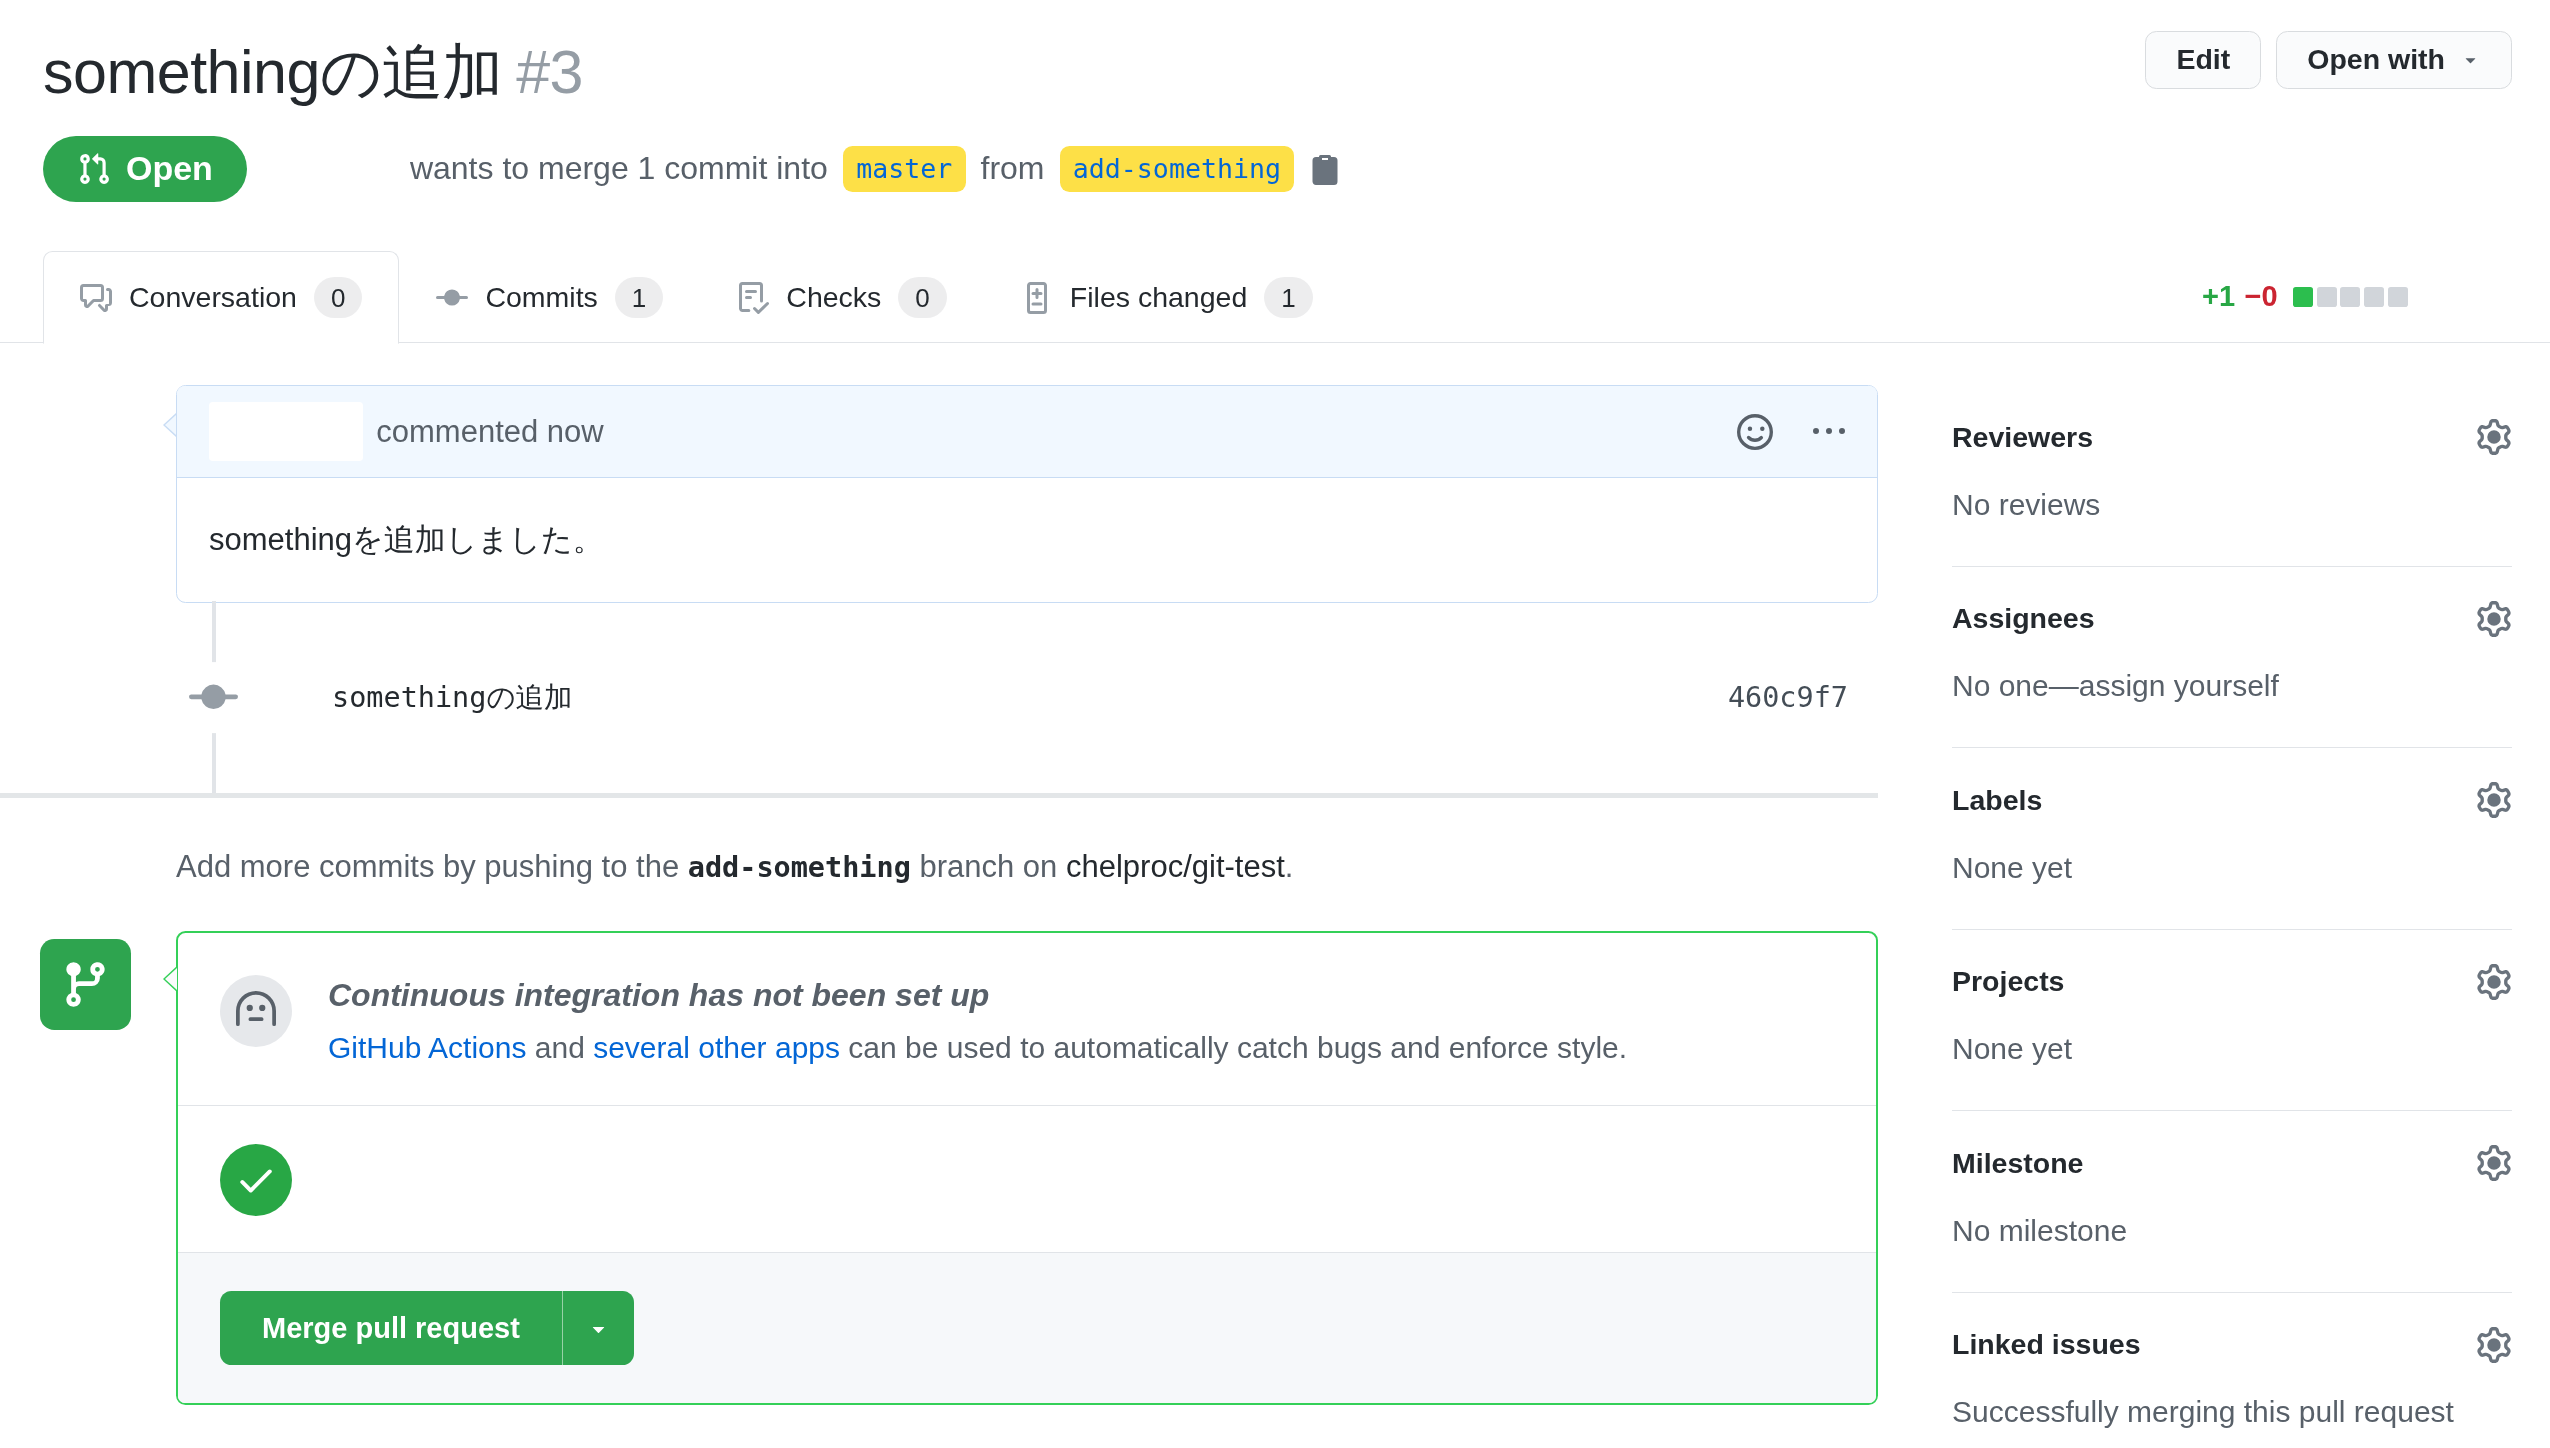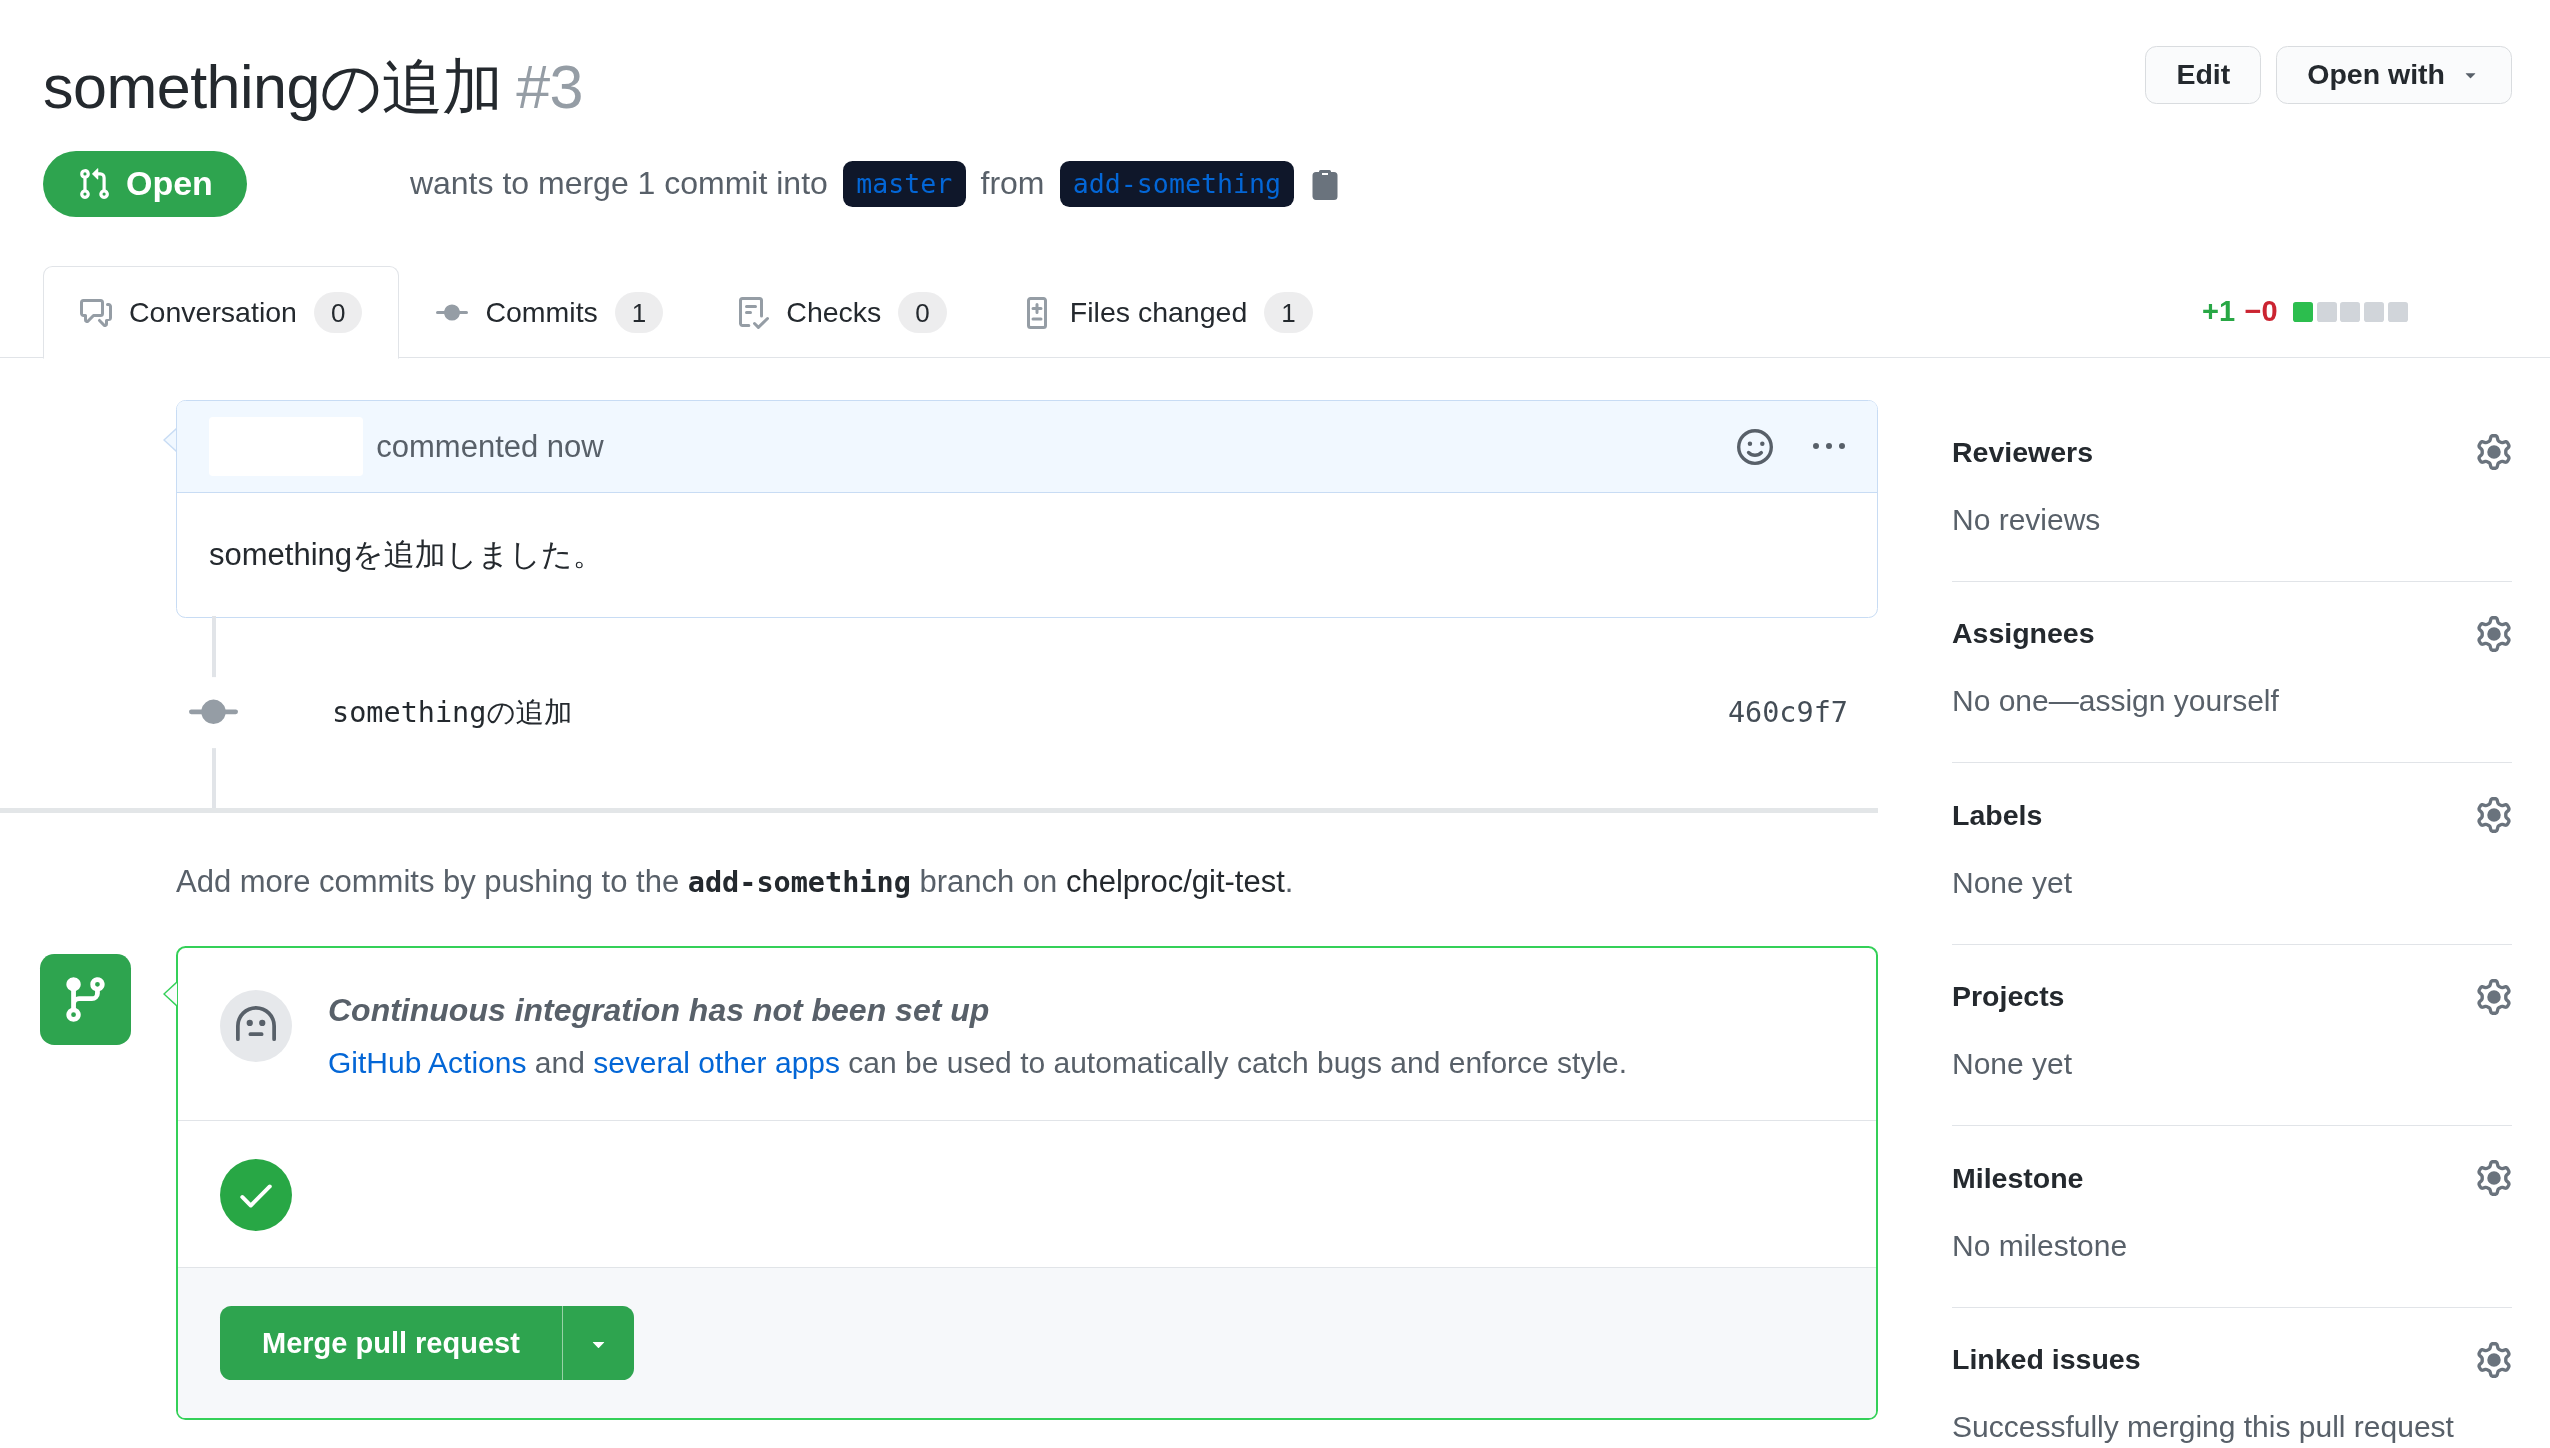--- a/index.html
+++ b/index.html
@@ -4,21 +4,21 @@
 <style>
   html,body{margin:0;padding:0;}
   body{
     width:2550px;height:1449px;overflow:hidden;background:#fff;
     font-family:"Liberation Sans",sans-serif;color:#24292e;position:relative;
   }
   .mono{font-family:"DejaVu Sans Mono","Liberation Mono",monospace;}
   .oct{fill:currentColor;display:inline-block;vertical-align:middle;}
 
   
-  .pr-header{padding:43px 38px 0 43px;}
+  .pr-header{padding:28px 38px 0 43px;}
   .title-row{display:flex;align-items:flex-start;}
   .title-row h1{flex:1;margin:5.7px 0 0;font-size:61px;font-weight:400;line-height:1.25;letter-spacing:-0.5px;}
   .pr-number{color:#959da5;font-weight:300;margin-left:13.3px;}
   .hdr-btns{display:flex;gap:15px;margin-top:3px;}
   .btn{
     font-family:inherit;font-size:28.5px;font-weight:600;color:#24292e;
     background:#fafbfc;border:1.9px solid #d9dcdf;border-radius:11.4px;
     padding:11.4px 30px;display:inline-flex;align-items:center;gap:15px;cursor:pointer;
   }
   .btn .caret{width:21px;height:21px;color:#586069;}
@@ -27,21 +27,21 @@
   .state-badge{
     background:#2ea44f;color:#fff;height:66px;border-radius:38px;
     display:inline-flex;align-items:center;gap:15px;padding:0 34px;
     font-size:34px;font-weight:600;
   }
   .state-badge .oct{width:34px;height:34px;}
   .author-redacted{width:163px;height:57px;}
   .meta-text{font-size:32px;color:#586069;display:inline-flex;align-items:center;gap:15px;}
   .branch-label{
     font-family:"DejaVu Sans Mono","Liberation Mono",monospace;
-    font-size:26.6px;color:#0366d6;background:#0f172a;border-radius:9.5px;padding:7.6px 13.3px;
+    font-size:26.6px;color:#0366d6;background:#fde047;border-radius:9.5px;padding:7.6px 13.3px;
   }
   .copy-ic{width:32px;height:32px;color:#6a737d;cursor:pointer;}
 
   
   .tabnav{
     margin-top:44px;border-bottom:1.9px solid #e1e4e8;
     display:flex;align-items:flex-end;padding:0 142px 0 43px;
   }
   .tab{
     display:inline-flex;align-items:center;gap:17px;

